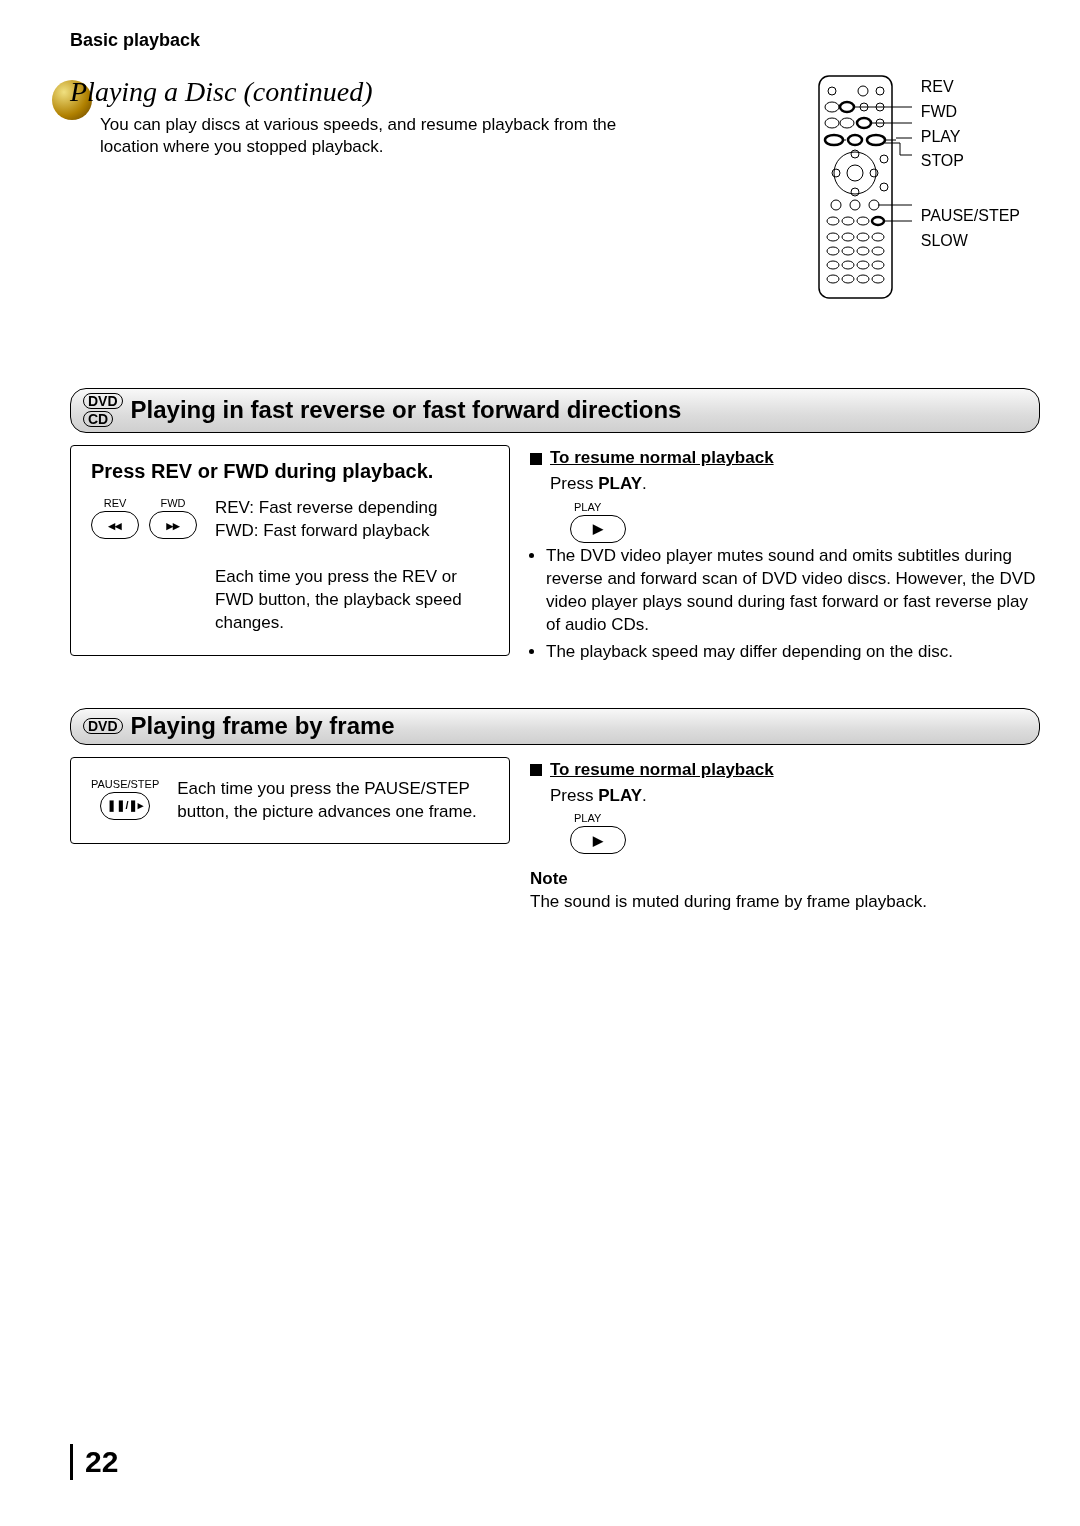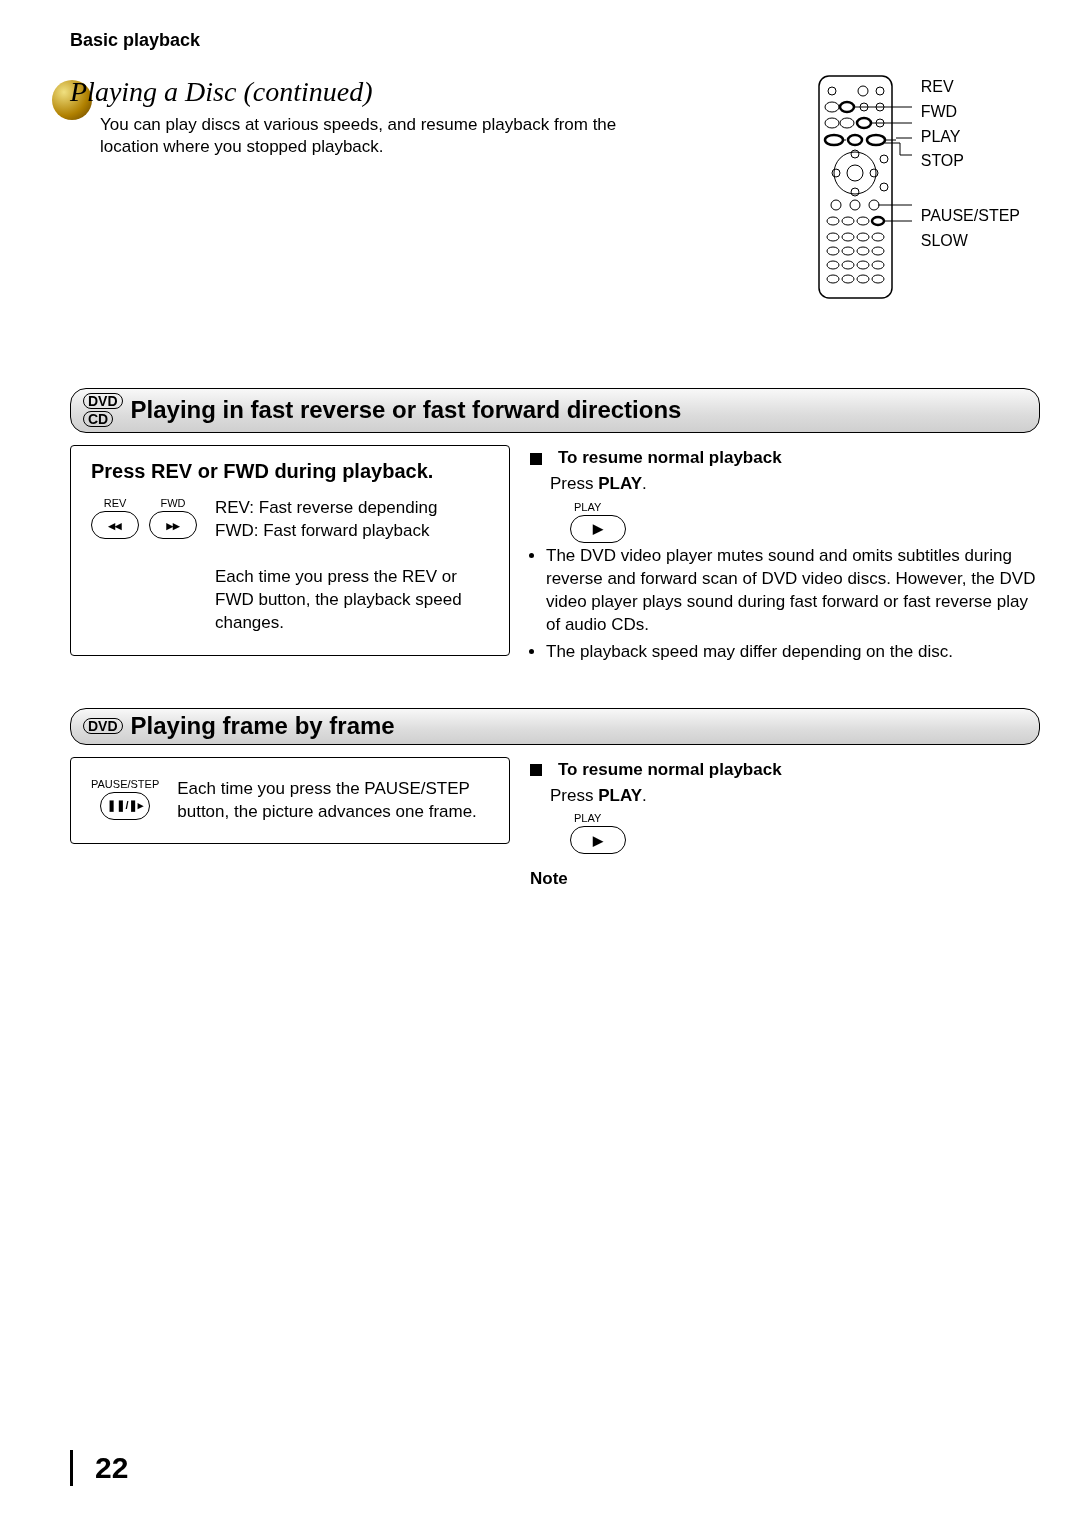--- a/index.html
+++ b/index.html
@@ -144,22 +144,23 @@
   }
   .right-col {
     flex: 1;
     font-size: 17px;
     line-height: 1.35;
     padding-top: 2px;
   }
   .sq-bullet-row {
     display: flex;
     align-items: center;
-    gap: 16px;
+    gap: 8px;
     margin-bottom: 3px;
+    text-decoration: underline;
   }
   .sq {
     width: 12px;
     height: 12px;
     background: #000;
     flex-shrink: 0;
   }
   .play-label {
     font-size: 11px;
     margin-left: 4px;
@@ -171,25 +172,25 @@
   ul.notes {
     margin: 2px 0 0 0;
     padding-left: 16px;
   }
   ul.notes li {
     margin-bottom: 4px;
   }
   .page-number {
     position: absolute;
     left: 70px;
-    bottom: 40px;
+    bottom: 46px;
     font-size: 30px;
     font-weight: bold;
     border-left: 3px solid #000;
-    padding-left: 22px;
+    padding-left: 12px;
     line-height: 1.2;
   }
   .first-section { margin-top: 230px; }
 </style>
 </head>
 <body>
 
 <div class="page">
 
   <div class="breadcrumb">Basic playback</div>
@@ -352,17 +353,18 @@
         <div style="font-weight:bold;">To resume normal playback</div>
       </div>
       <div style="margin-left:20px;">
         <span>Press </span><b>PLAY</b>.
       </div>
       <div style="margin-left:40px; margin-top:4px;">
         <div class="play-label">PLAY</div>
         <div class="oval-btn" style="width:54px;">▶</div>
       </div>
       <div class="notes-head">Note</div>
+      <div>The sound is muted during frame by frame playback.</div>
     </div>
   </div>
 
   <div class="page-number">22</div>
 </div>
 
 </body></html>

